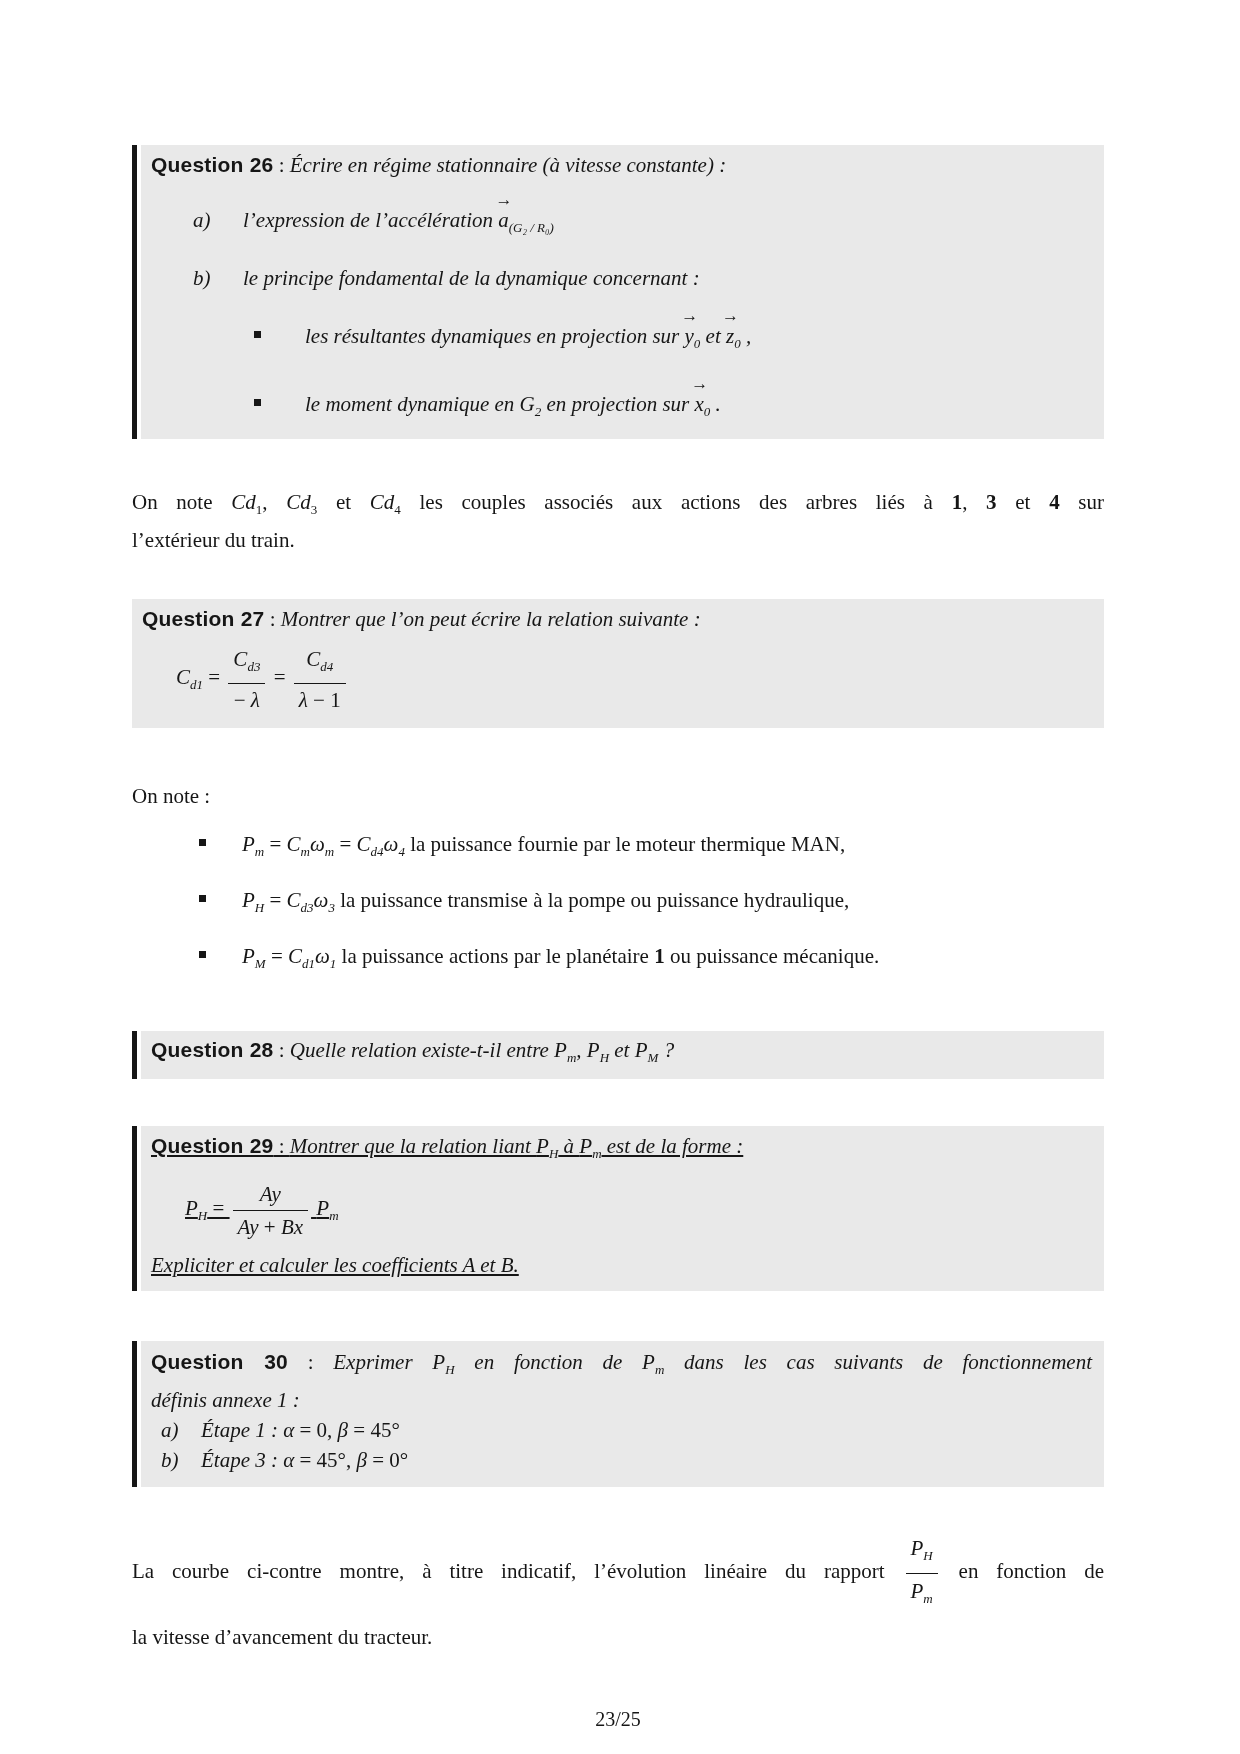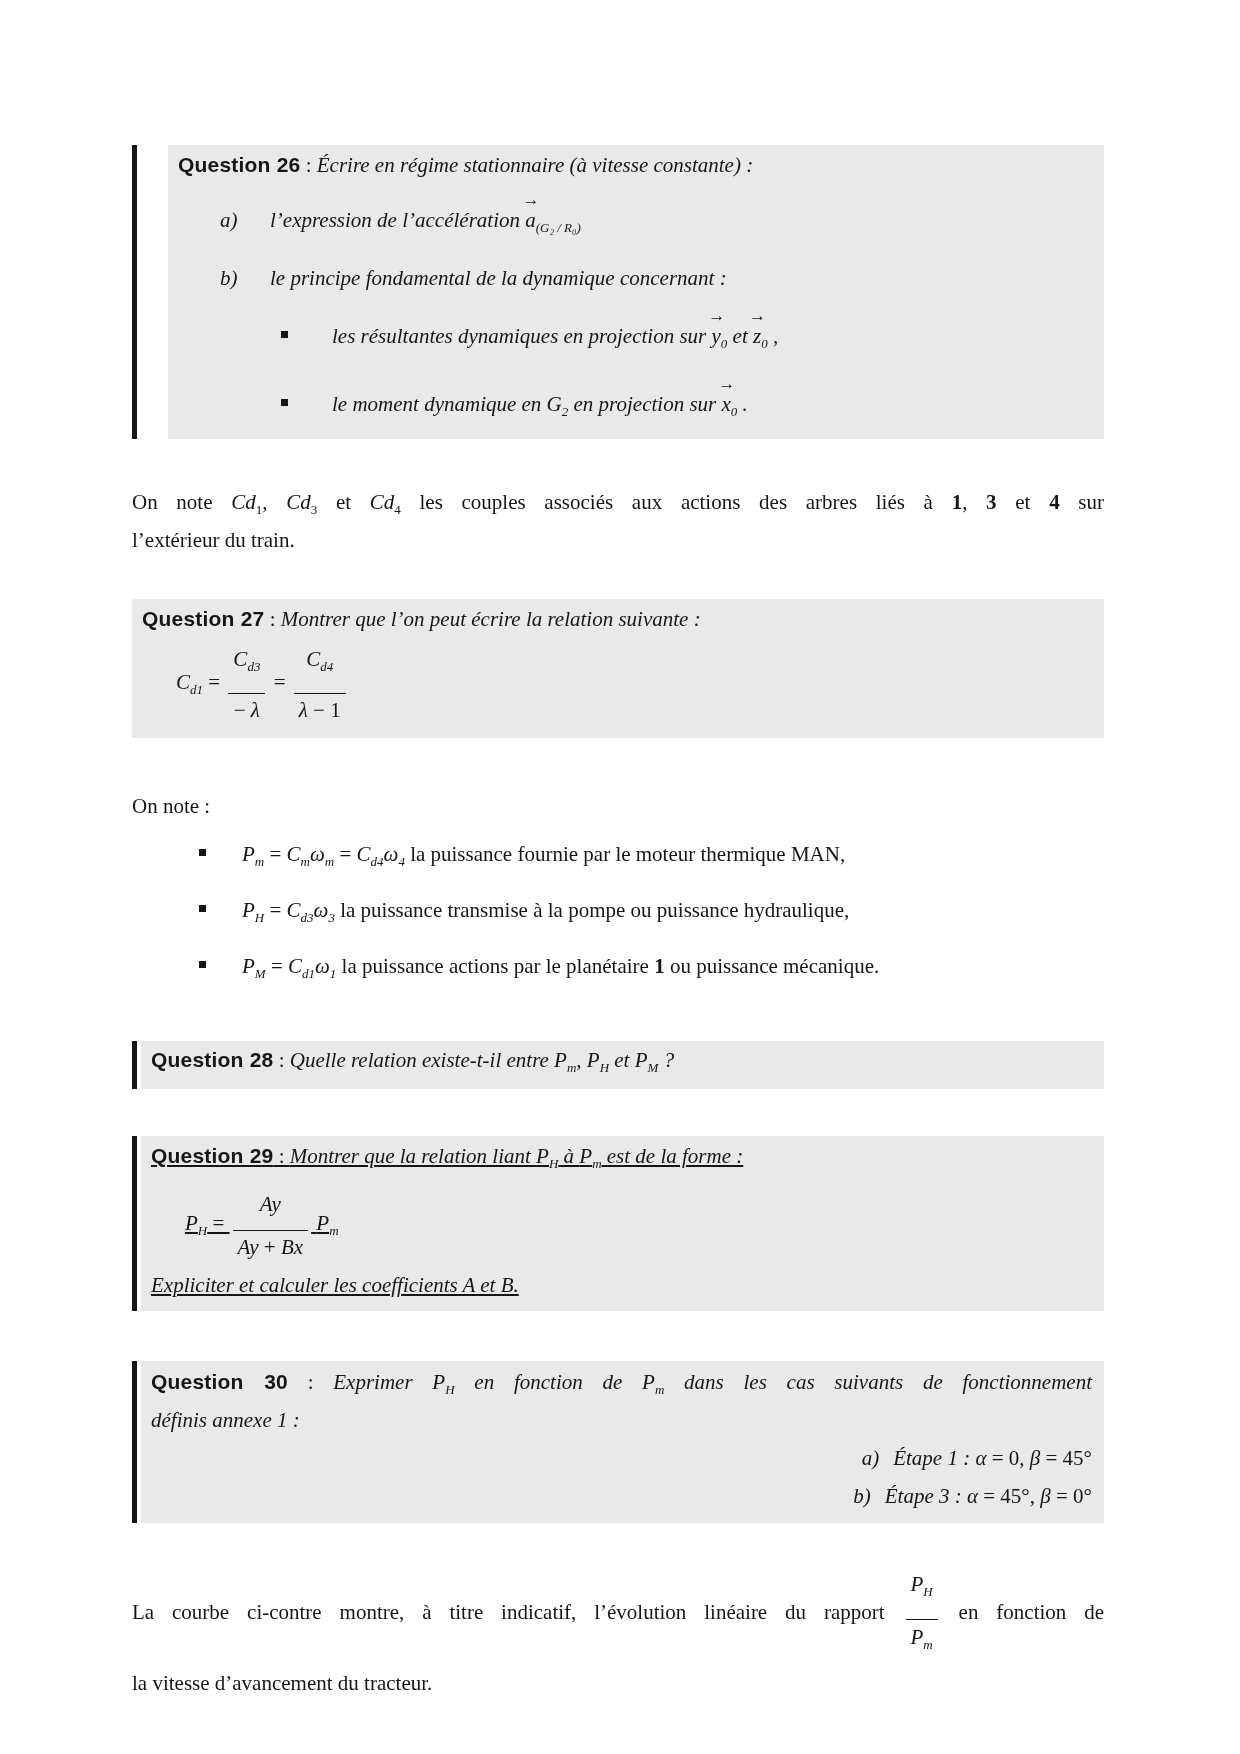--- a/index.html
+++ b/index.html
@@ -21,28 +21,28 @@
   .c-b{font-weight:700;}
   .c-sub{font-size:13px;vertical-align:-5px;}
 
   
   .vec{position:relative;display:inline-block;}
   .vec-arrow{position:absolute;left:55%;top:-14px;transform:translateX(-50%);
              font-size:17px;font-style:normal;line-height:1;}
 
   
   .frac{display:inline-block;vertical-align:middle;text-align:center;margin:0 3px;}
-  .frac .num{display:block;border-bottom:1.5px solid #161616;padding:0 5px 12px;}
+  .frac .num{display:block;border-bottom:1.5px solid #161616;padding:0 5px 2px;}
   .frac .den{display:block;padding:2px 5px 0;}
 
   
   .sq{display:inline-block;width:7px;height:7px;background:#161616;vertical-align:5px;}
 
   
-  #q26{margin-top:145px;gap:27px;}
+  #q26{margin-top:145px;}
   #q26 .ab-item{margin:20px 0 0 42px;line-height:30px;}
   #q26 .ab-item.first{margin-top:26px;}
   .abmarker{display:inline-block;width:50px;}
   #q26 .bullet-item{margin:28px 0 0 103px;line-height:30px;}
   #q26 .bullet-item .sq{margin-right:44px;}
   #q26 .bullet-item.last{margin-top:30px;}
 
   .para{margin:48px 0 0 0;line-height:30px;}
   .jline{display:block;text-align:justify;text-align-last:justify;}
   .pline{display:block;}
@@ -55,21 +55,21 @@
   .note-bullet .sq{margin-right:36px;}
 
   #q28{margin-top:52px;}
   #q28 .qbody{padding:5px 12px 7px 10px;}
 
   #q29{margin-top:47px;text-decoration:underline;}
   .q-footer{margin-top:10px;line-height:28px;}
 
   #q30{margin-top:50px;border-radius:23px;}
   #q30 .q-header{line-height:30px;}
-  #q30 .ab-item{margin:8px 0 0 10px;line-height:30px;text-align:right;}
+  #q30 .ab-item{margin:0 0 0 10px;line-height:30px;}
   #q30 .abmarker{width:26px;}
   #q30 .ab-item .rich{margin-left:14px;}
 
   #para2{margin-top:46px;}
   #para2 .pline2{display:block;margin-top:8px;}
 
   .page-footer{margin-top:56px;text-align:center;font-size:20px;}
 </style>
 </head>
 <body>

